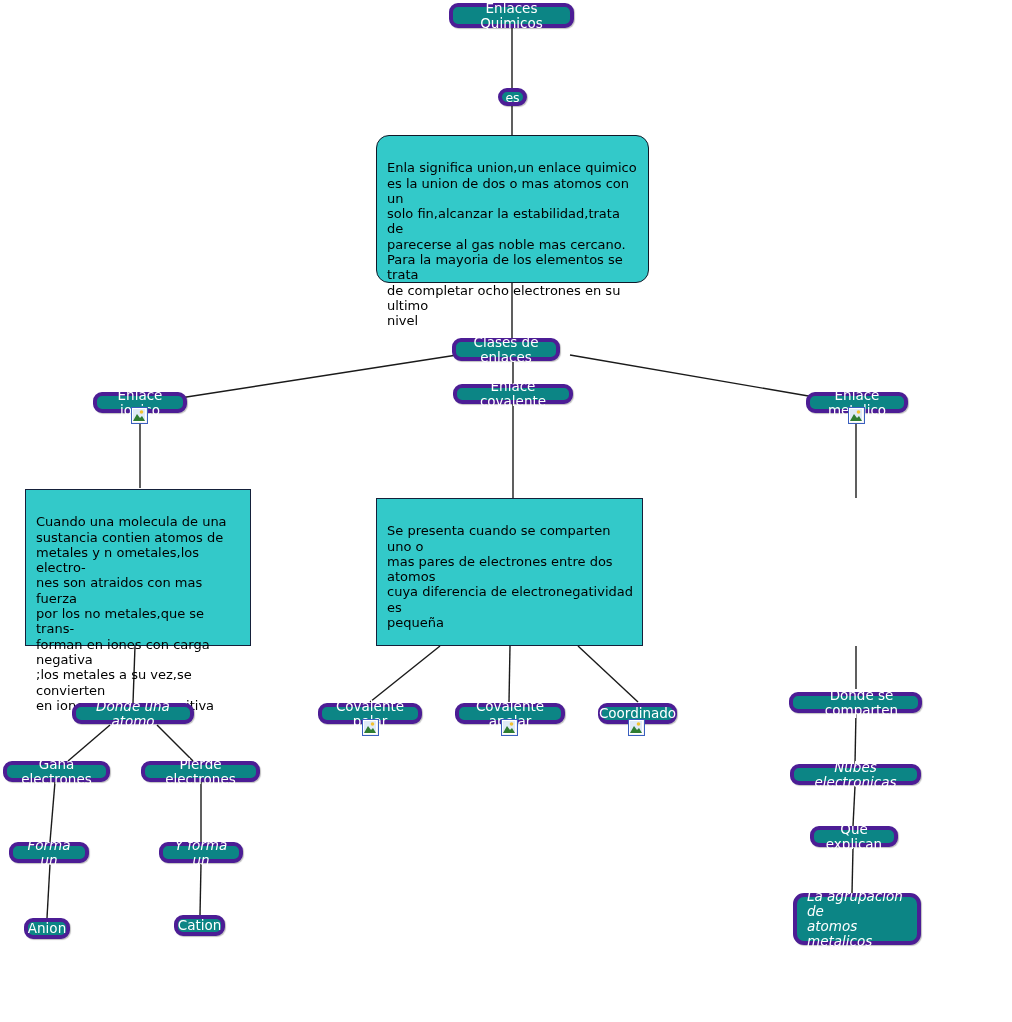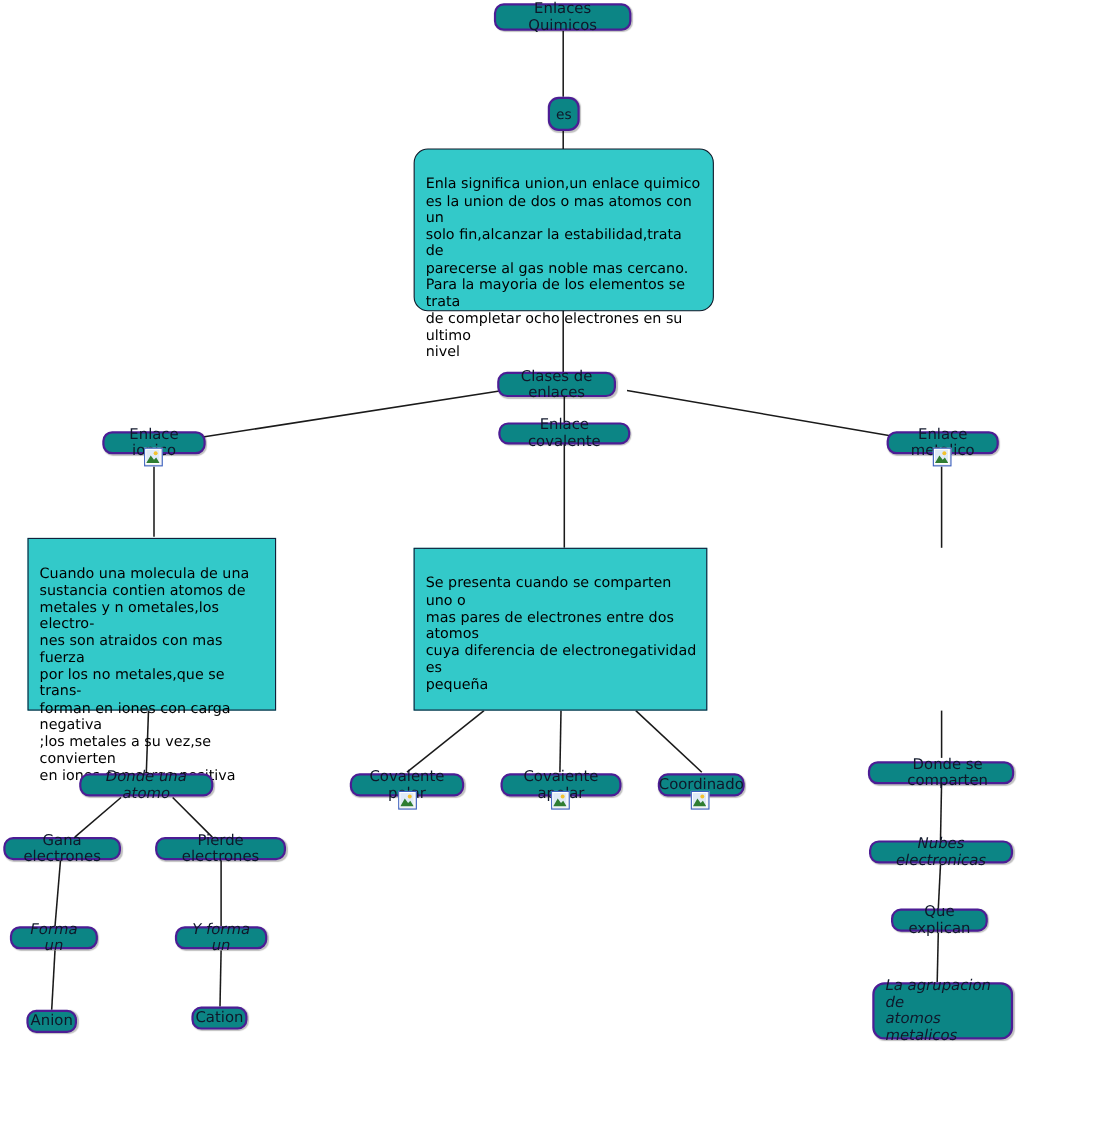--- a/index.html
+++ b/index.html
@@ -24,23 +24,23 @@
     width: 1012px;
     height: 1022px;
     pointer-events: none;
   }
 
   
   .node {
     position: absolute;
     box-sizing: border-box;
     background: #0c8585;
-    border: 2px solid #4c1d95;
+    border: 4px solid #4c1d95;
     border-radius: 9px;
-    color: #0f172a;
+    color: #ffffff;
     font-size: 13.5px;
     line-height: 15px;
     text-align: center;
     display: flex;
     align-items: center;
     justify-content: center;
     padding: 2px 7px;
     box-shadow: 1px 1px 1px rgba(0,0,0,0.25);
     white-space: pre-line;
   }
@@ -131,21 +131,21 @@
       <line x1="856" y1="711" x2="855" y2="764"></line>
       <line x1="855" y1="786" x2="853" y2="826"></line>
       <line x1="853" y1="848" x2="852" y2="893"></line>
     </g>
   </svg>
 
   <div class="node" style="left:449px; top:3px; width:125px; height:25px;">
     <span>Enlaces Quimicos</span>
   </div>
 
-  <div class="node tiny" style="left:498px; top:88px; width:29px; height:31px; border-radius:10px;text-align:center;">
+  <div class="node tiny" style="left:498px; top:88px; width:29px; height:18px; border-radius:10px;text-align:center;">
     <span>es</span>
   </div>
 
   <div class="box rounded" style="left:376px; top:135px; width:273px; height:148px;">
     <span>Enla significa union,un enlace quimico
 es la union de dos o mas atomos con un
 solo fin,alcanzar la estabilidad,trata de
 parecerse al gas noble mas cercano.
 Para la mayoria de los elementos se trata
 de completar ocho electrones en su ultimo

